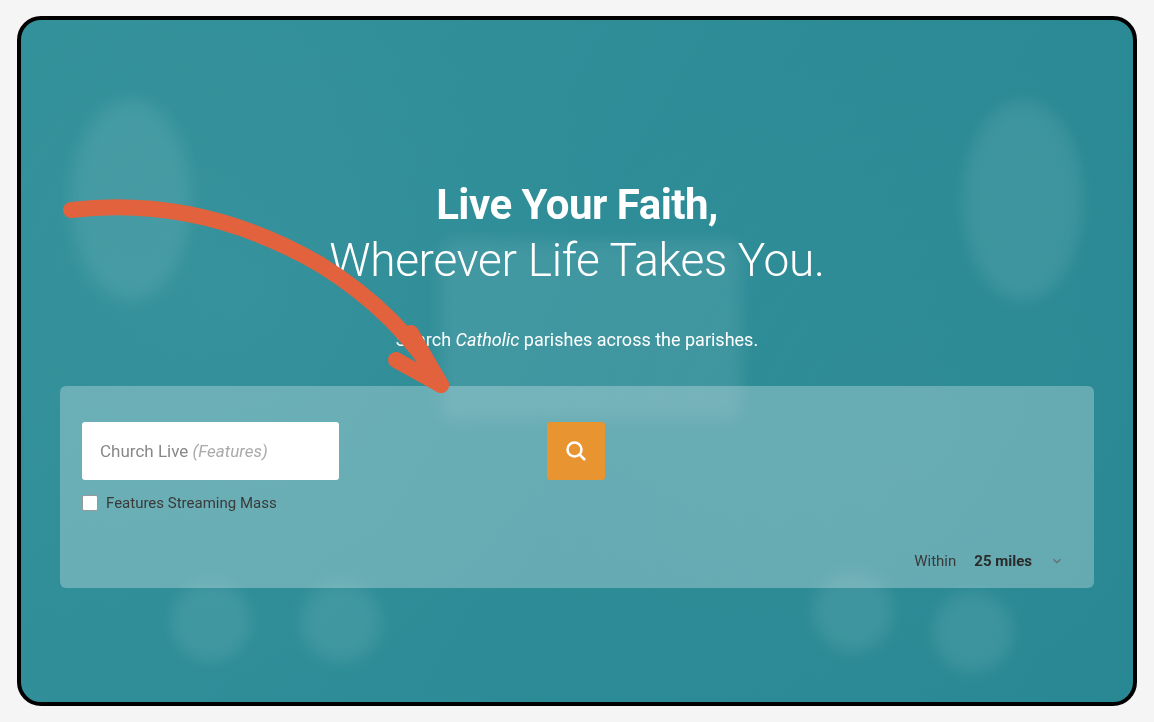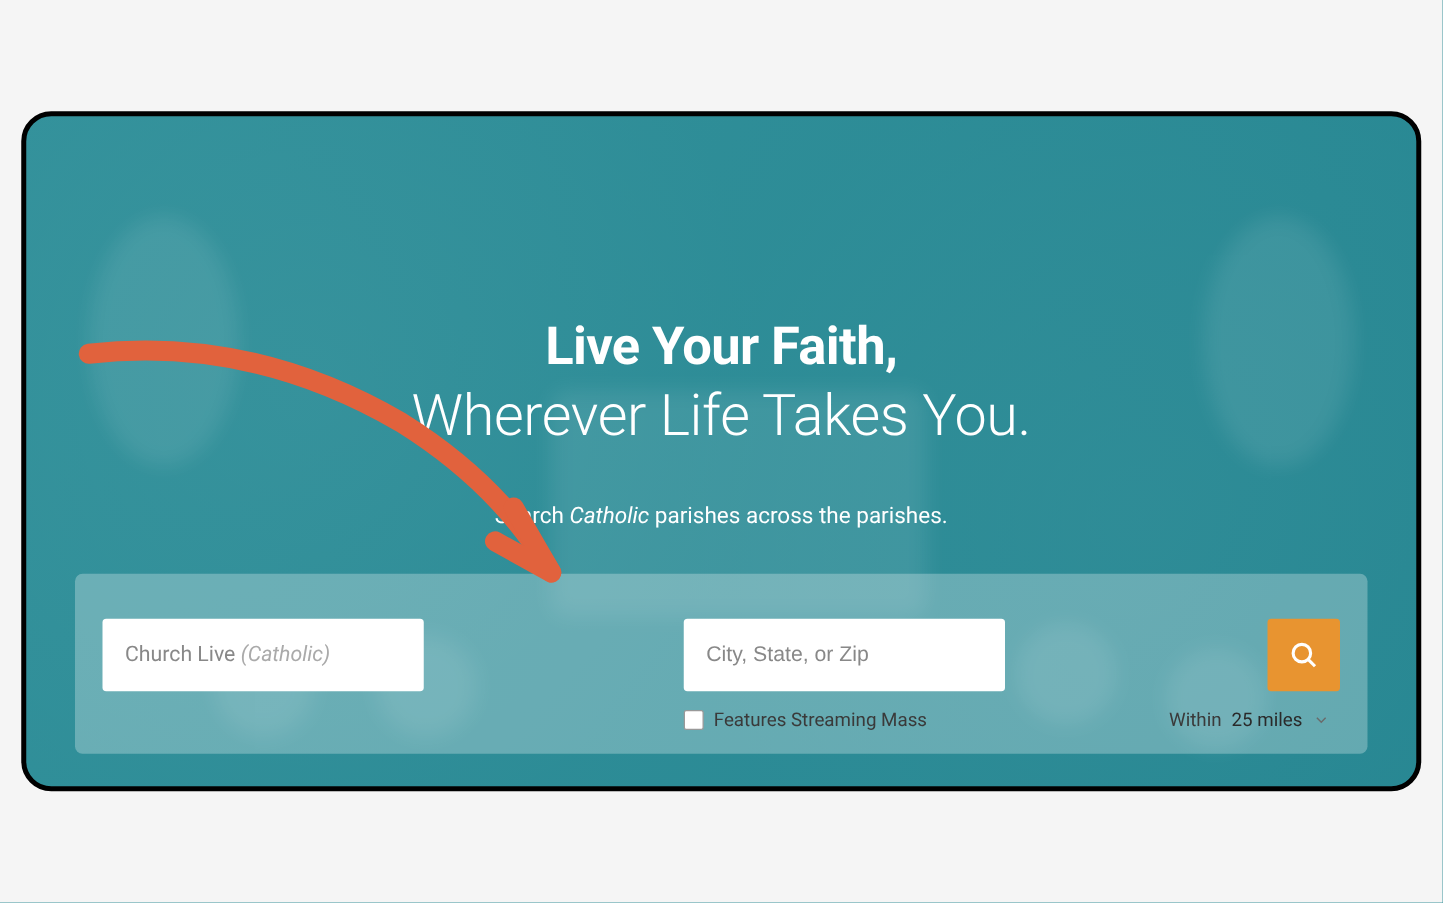--- a/index.html
+++ b/index.html
@@ -12,21 +12,21 @@
       background: #f5f5f5;
       display: flex;
       align-items: center;
       justify-content: center;
       min-height: 722px;
       width: 1154px;
     }
     .hero-container {
       position: relative;
       width: 1120px;
-      height: 544px;
+      height: 690px;
       border-radius: 24px;
       overflow: hidden;
       border: 4px solid #000;
       background:
         linear-gradient(120deg, rgba(46,143,153,0.72), rgba(33,131,143,0.78)),
         radial-gradient(circle at 20% 40%, rgba(255,255,255,0.12), transparent 40%),
         radial-gradient(circle at 80% 60%, rgba(255,255,255,0.10), transparent 40%),
         #3e969f;
       display: flex;
       flex-direction: column;
@@ -140,24 +140,24 @@
     .search-button svg {
       width: 24px;
       height: 24px;
       stroke: #fff;
       fill: none;
       stroke-width: 2.5;
     }
     .options-row {
       display: flex;
       justify-content: flex-start;
-      align-items: center;
+      align-items: flex-start;
       margin-top: 14px;
-      margin-left: 465px;
       gap: 40px;
+      flex-direction: column;
     }
     .checkbox-group {
       display: flex;
       align-items: center;
       gap: 8px;
       cursor: pointer;
     }
     .checkbox-box {
       width: 16px;
       height: 16px;
@@ -165,32 +165,32 @@
       border: 1px solid #999;
       border-radius: 2px;
     }
     .checkbox-label {
       font-size: 15px;
       color: #3a3a3a;
     }
     .radius-group {
       display: flex;
       align-items: center;
-      gap: 8px;
+      gap: 18px;
       cursor: pointer;
       margin-left: auto;
       margin-right: 8px;
     }
     .radius-prefix {
       font-size: 15px;
       color: #3a3a3a;
     }
     .radius-value {
       font-size: 15px;
-      font-weight: 400;
+      font-weight: 700;
       color: #2a2a2a;
     }
     .chevron-icon {
       width: 14px;
       height: 14px;
       stroke: #6a6a6a;
       fill: none;
       stroke-width: 2;
     }
     .annotation-arrow {
@@ -229,27 +229,24 @@
   <div class="subline">
     <span>Search </span><span class="italic">Catholic</span><span> parishes across the parishes.</span>
   </div>
 
   <div class="search-panel">
     <div class="search-row">
 
       <div class="input-wrapper">
         <input type="text" class="text-input church-placeholder" style="">
         <div class="placeholder-styled">
-          <span>Church Live </span><span class="optional">(Catholic)</span>
+          <span>Church Live </span><span class="optional">(Features)</span>
         </div>
       </div>
 
-      <div class="location-wrapper">
-        <input type="text" class="text-input" placeholder="City, State, or Zip" style="">
-      </div>
 
       <button class="search-button" aria-label="Search">
         <svg viewBox="0 0 24 24">
           <circle cx="10.5" cy="10.5" r="7"></circle>
           <line x1="21" y1="21" x2="15.5" y2="15.5"></line>
         </svg>
       </button>
 
     </div>
 

